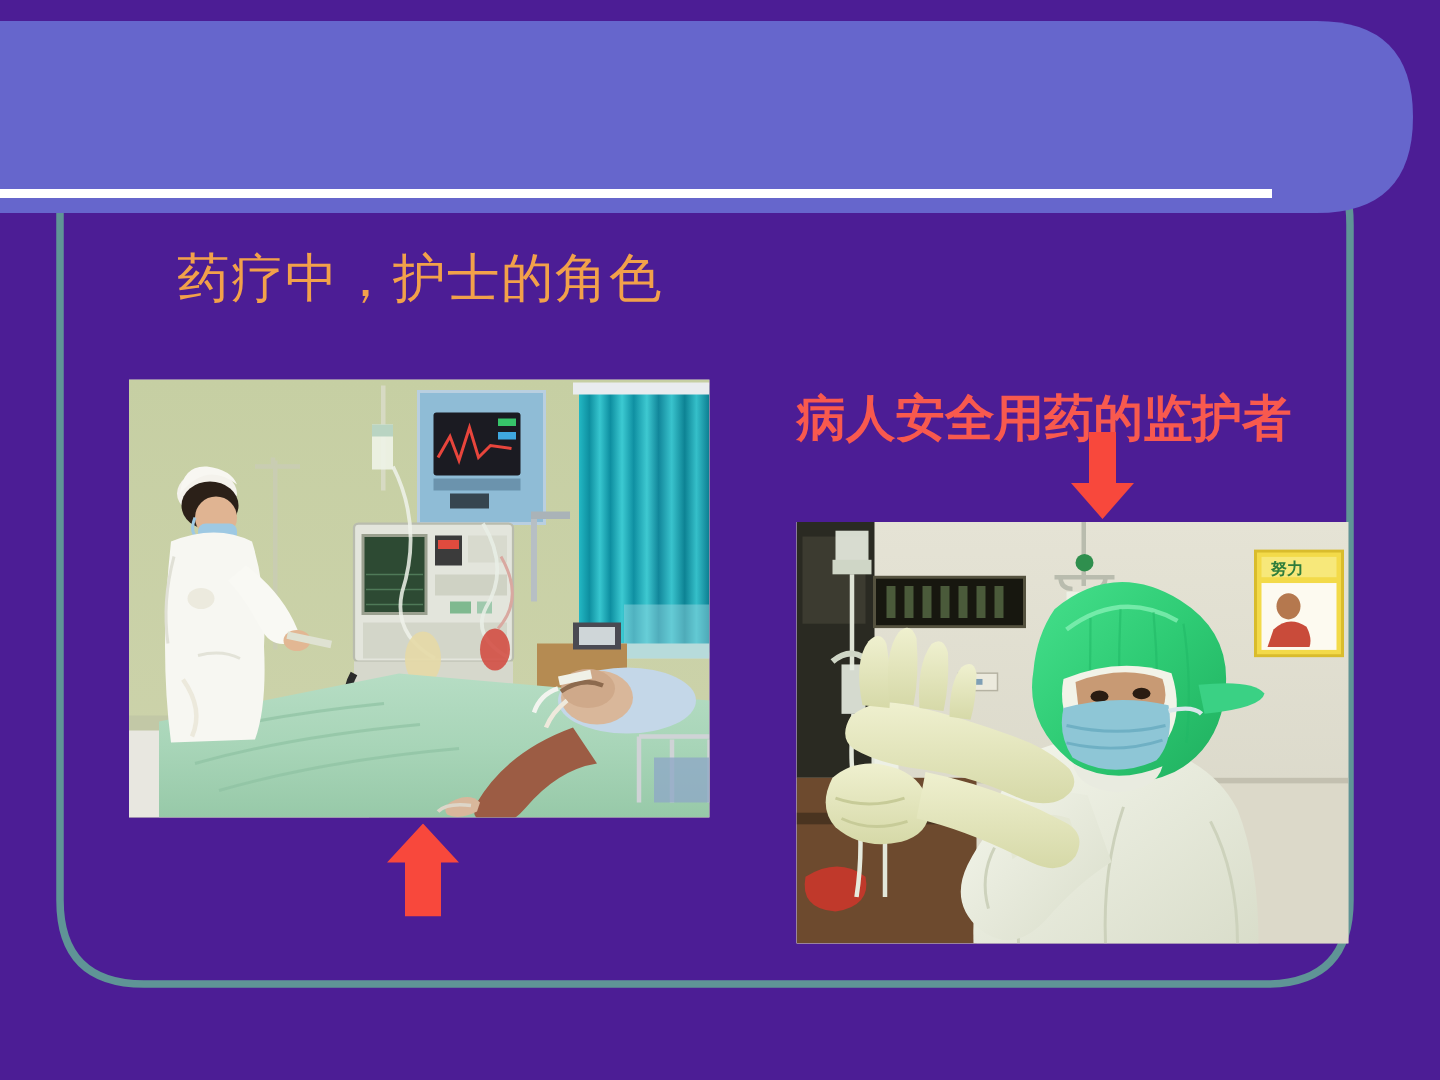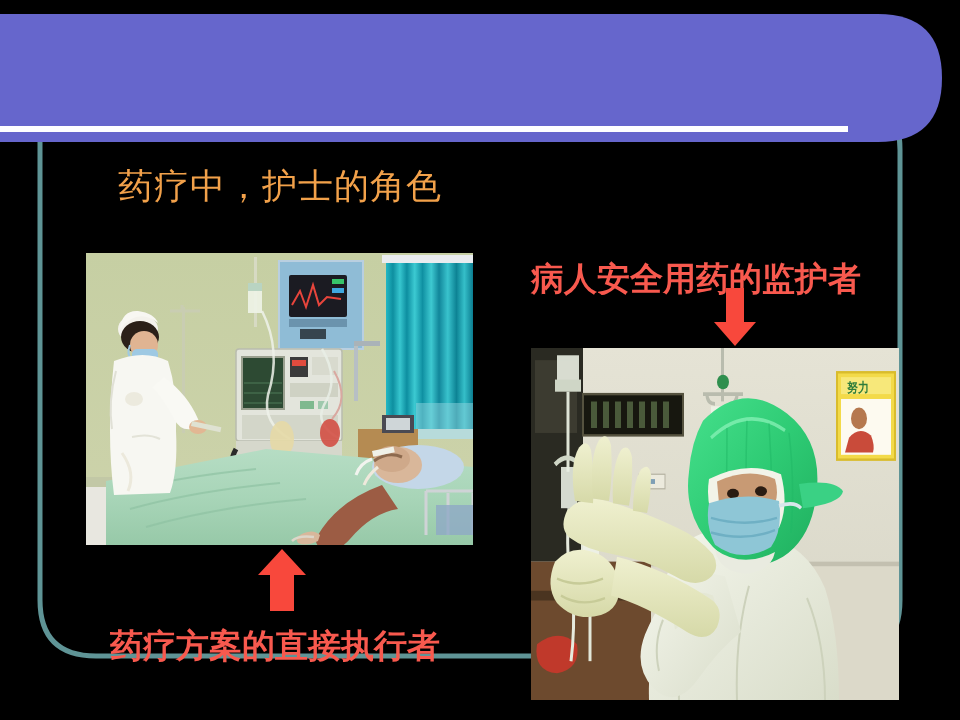--- a/index.html
+++ b/index.html
@@ -7,21 +7,21 @@
     padding: 0;
     background: #ffffff;
   }
   body {
     font-family: "Liberation Sans", "DejaVu Sans", sans-serif;
   }
   #slide {
     position: relative;
     width: 960px;
     height: 720px;
-    background: #000000;
+    background: #4c1d95;
     overflow: hidden;
     text-align: center;
   }
 
   
   .frame-svg {
     position: absolute;
     left: 0; top: 0;
     width: 960px; height: 720px;
     pointer-events: none;
@@ -56,21 +56,21 @@
   #caption-right { left: 531px; top: 238px; }
   #caption-bottom { left: 110px; top: 605px; }
 
   
   .photo {
     position: absolute;
     overflow: hidden;
     background: #cfcfc2;
   }
   #photo-left  { left: 86px;  top: 253px; width: 387px; height: 292px; }
-  #photo-right { left: 531px; top: 348px; width: 368px; height: 352px; }
+  #photo-right { left: 531px; top: 348px; width: 368px; height: 281px; }
   .photo svg { display: block; width: 100%; height: 100%; }
 
   
   .arrow {
     position: absolute;
   }
   #arrow-down { left: 706px; top: 288px; width: 58px; height: 58px; }
   #arrow-up   { left: 256px; top: 549px; width: 52px; height: 62px; }
 </style>
 </head>
@@ -310,21 +310,20 @@
 
       <path d="M178 128 q 36 -10 70 -2 q 4 24 -8 38 q -30 14 -56 -2 q -10 -16 -6 -34 Z" fill="#8ec6d6"></path>
       <path d="M180 140 q 34 8 66 0 M180 152 q 34 8 64 -2" stroke="#6fb0c4" stroke-width="2" fill="none"></path>
       <path d="M248 130 q 16 -4 22 2" stroke="#d8e6ea" stroke-width="3" fill="none"></path>
 
       <path d="M184 166 q 28 16 60 2 q -4 16 -30 18 q -26 -2 -30 -20 Z" fill="#e9ebe0"></path>
     </svg>
   </div>
 
   <div class="caption" id="caption-right">病人安全用药的监护者</div>
-  <div class="caption" id="caption-bottom">药疗方案的直接执行者</div>
 
   <svg class="arrow" id="arrow-down" viewBox="0 0 58 58" xmlns="http://www.w3.org/2000/svg">
     <path d="M20 0 L38 0 L38 34 L50 34 L29 58 L8 34 L20 34 Z" fill="#F8483C"></path>
   </svg>
 
   <svg class="arrow" id="arrow-up" viewBox="0 0 52 62" xmlns="http://www.w3.org/2000/svg">
     <path d="M26 0 L50 26 L38 26 L38 62 L14 62 L14 26 L2 26 Z" fill="#F8483C"></path>
   </svg>
 
 </div>

